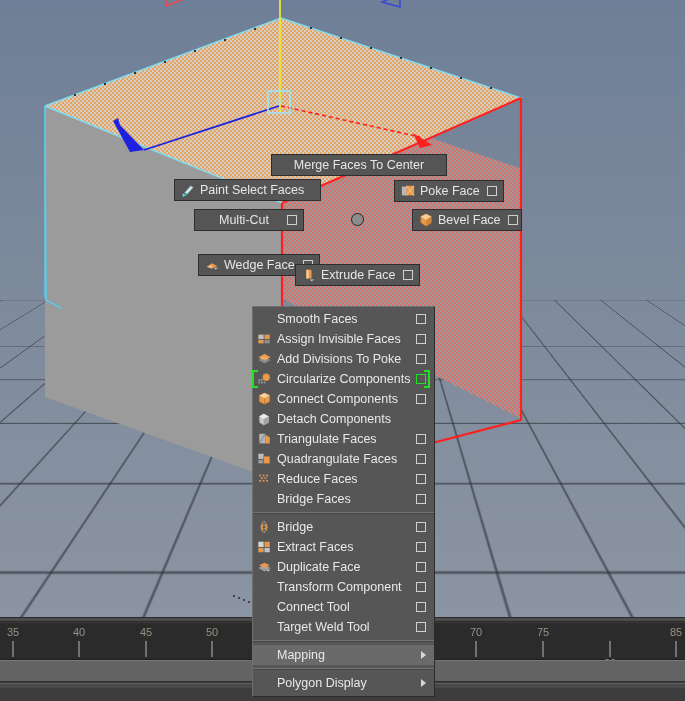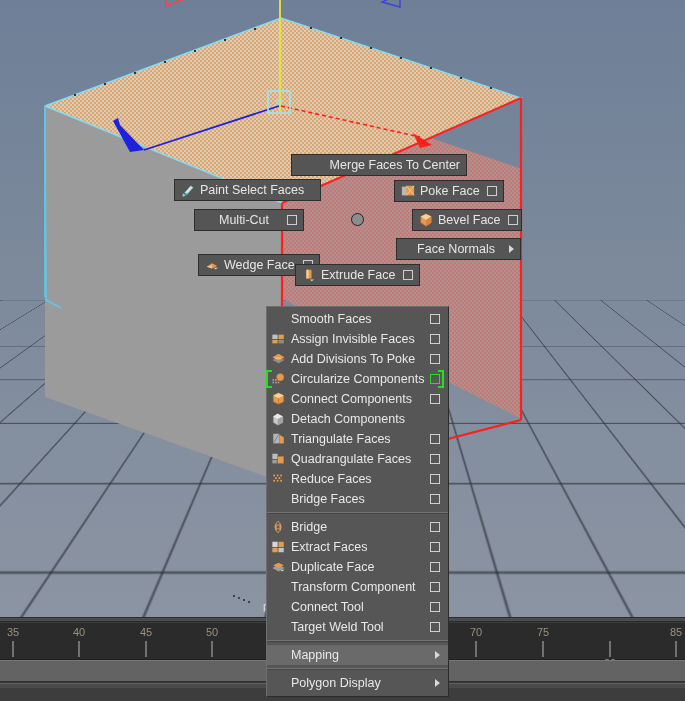--- a/index.html
+++ b/index.html
@@ -95,21 +95,21 @@
     font-size: 12.5px;
     height: 22px;
     box-sizing: border-box;
     display: flex;
     align-items: center;
     padding: 0 6px;
     white-space: nowrap;
     line-height: 1;
   }
   .mm-btn .mm-label { flex: 0 0 auto; }
-  .mm-btn.center-text { justify-content: flex-end; margin-left: 20px; }
+  .mm-btn.center-text { justify-content: center; }
   .mm-btn .spacer { flex: 1 1 auto; min-width: 7px; }
   .opt-box {
     width: 10px; height: 10px;
     border: 1.3px solid #cfcfcf;
     box-sizing: border-box;
     flex: 0 0 auto;
   }
   .arrow-r {
     width: 0; height: 0;
     border-left: 5px solid #d8d8d8;
@@ -120,21 +120,21 @@
   .mm-icon {
     width: 14px; height: 14px;
     margin-right: 5px;
     flex: 0 0 auto;
     display: block;
   }
 
   
   #list-menu {
     position: absolute;
-    left: 266px; top: 306px;
+    left: 252px; top: 306px;
     width: 183px;
     background: #565656;
     border-top: 1px solid #6e6e6e;
     border-left: 1px solid #6e6e6e;
     border-right: 1px solid #2c2c2c;
     border-bottom: 1px solid #2c2c2c;
     box-sizing: border-box;
     padding: 2px 0 3px 0;
     z-index: 40;
   }
@@ -380,26 +380,20 @@
     <svg class="mm-icon" viewBox="0 0 16 16">
       <path d="M8 1 L14 4 L14 11 L8 15 L2 11 L2 4 Z" fill="#e79a4d" stroke="#b06e24" stroke-width=".7"></path>
       <path d="M8 1 L14 4 L8 8 L2 4 Z" fill="#f6cf9d"></path>
       <path d="M8 8 L14 4 L14 11 L8 15 Z" fill="#d4863a"></path>
     </svg>
     <span class="mm-label">Bevel Face</span>
     <span class="spacer"></span>
     <span class="opt-box"></span>
   </div>
 
-  <div class="mm-btn" style="left:396px; top:238px; width:125px;">
-    <span class="spacer"></span>
-    <span class="mm-label">Face Normals</span>
-    <span class="spacer"></span>
-    <span class="arrow-r"></span>
-  </div>
 
   <div class="mm-btn" style="left:295px; top:264px; width:125px;">
     <svg class="mm-icon" viewBox="0 0 16 16">
       <rect x="5" y="2" width="6" height="10" rx="1" fill="#e79a4d" stroke="#b06e24" stroke-width=".6"></rect>
       <rect x="5" y="2" width="2.5" height="10" fill="#f6cf9d"></rect>
       <path d="M9 13 L14 13 L11 15 Z" fill="#cfcfcf"></path>
     </svg>
     <span class="mm-label">Extrude Face</span>
     <span class="spacer"></span>
     <span class="opt-box"></span>

